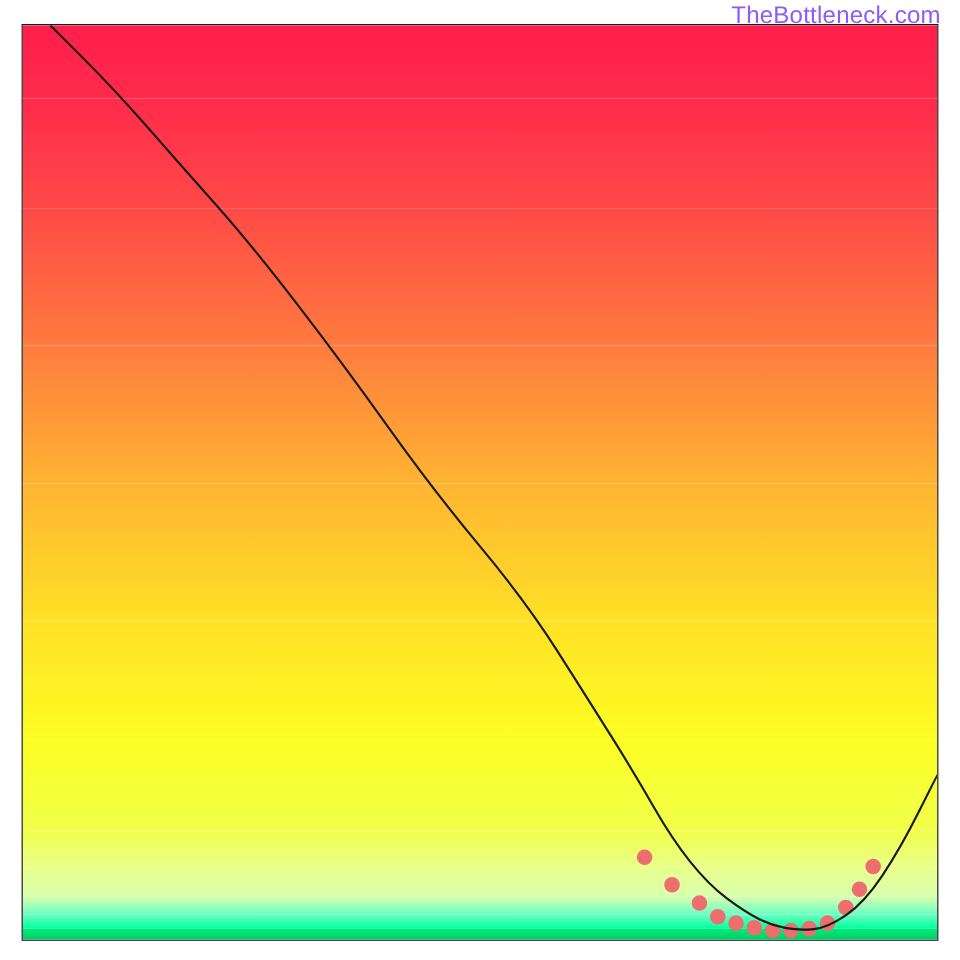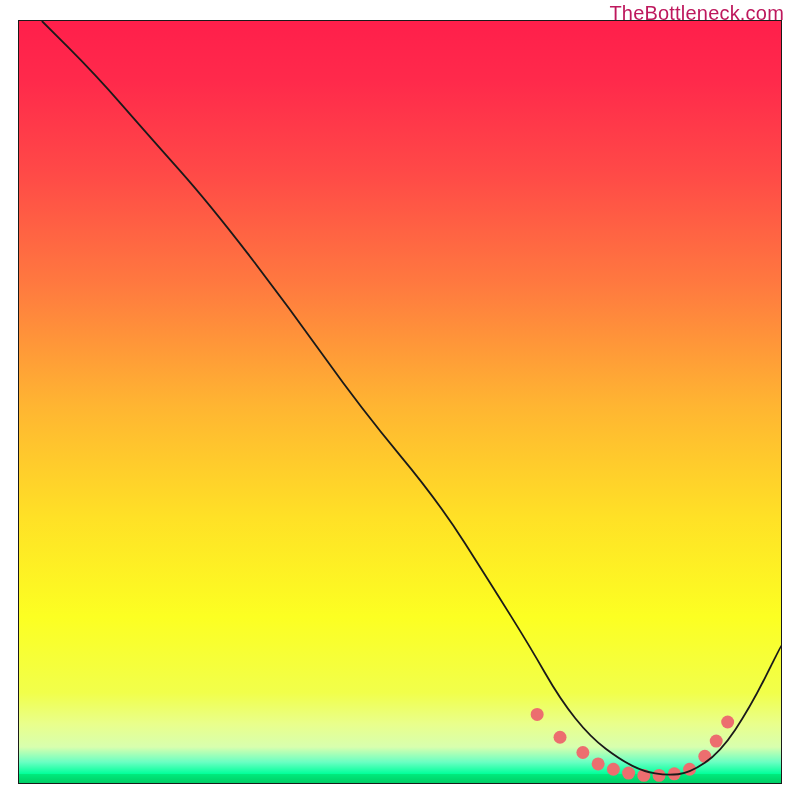--- a/index.html
+++ b/index.html
@@ -28,21 +28,21 @@
   }
   .gradient-band {
     position: absolute;
     left: 0;
     width: 100%;
   }
   .watermark {
     position: absolute;
     top: 2px;
     right: 16px;
-    color: #be185d;
+    color: #8b5cf6;
     font-size: 20px;
     font-weight: 500;
     letter-spacing: 0.2px;
   }
   svg.curve {
     position: absolute;
     left: 0;
     top: 0;
     width: 100%;
     height: 100%;

